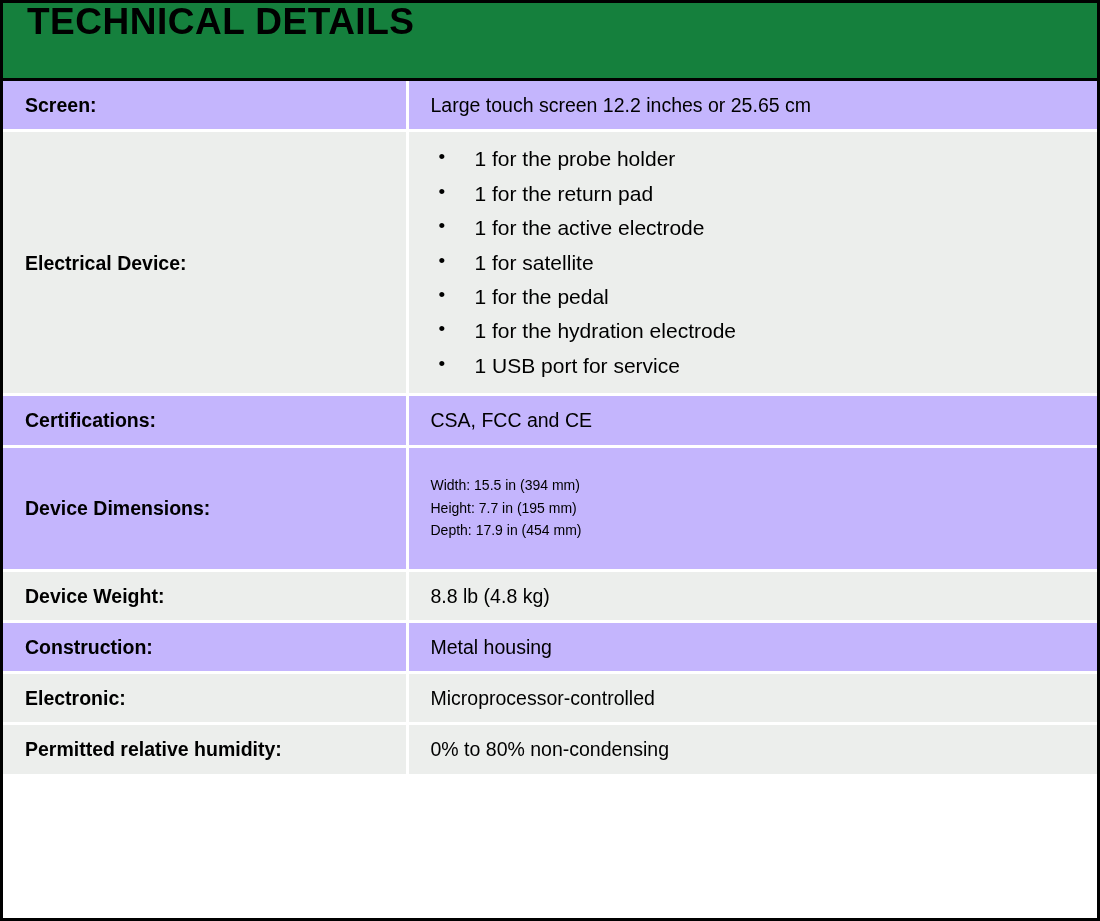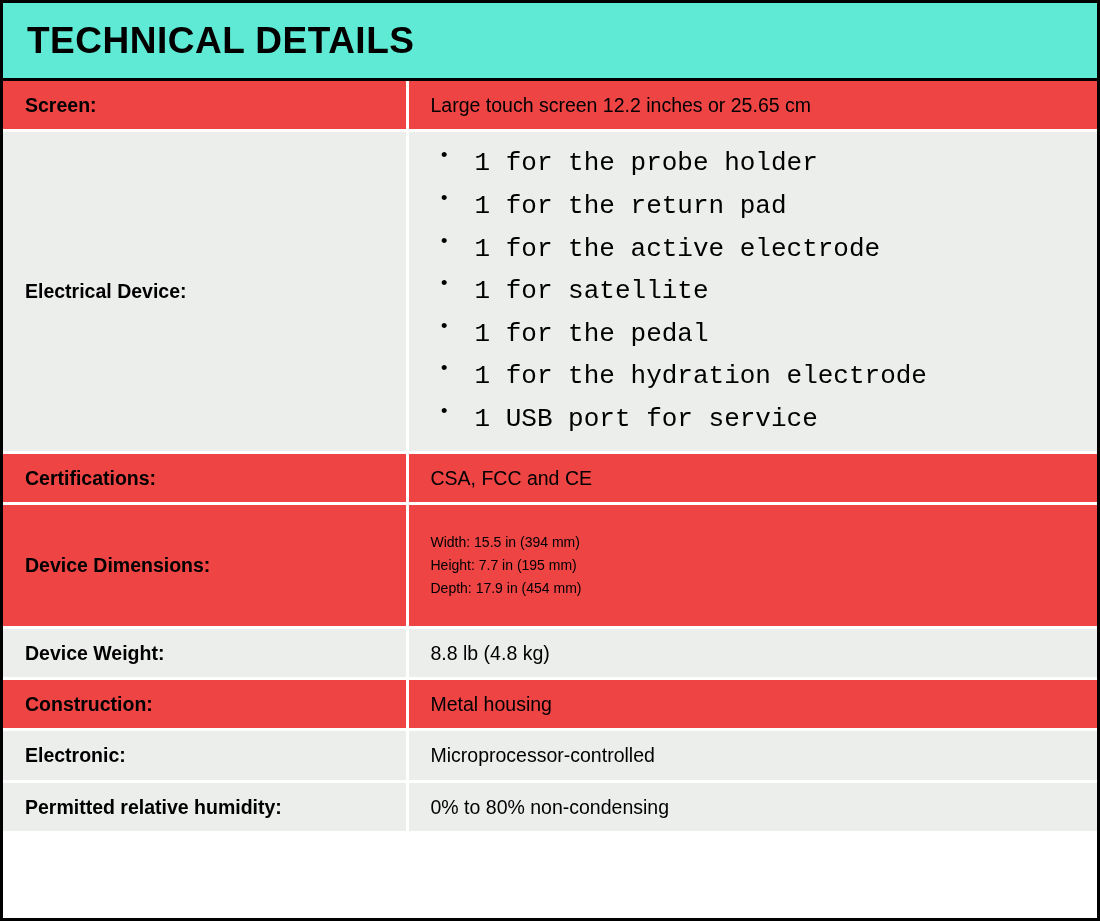--- a/index.html
+++ b/index.html
@@ -20,23 +20,22 @@
     height: 921px;
     border: 3px solid #000000;
     background: #ffffff;
     display: flex;
     flex-direction: column;
   }
   .title-bar {
     height: 78px;
     flex: 0 0 78px;
     display: flex;
-    align-items: center;
     padding: 0 0 0 24px;
-    background: #5eead4;
+    background: #15803d;
     border-bottom: 3px solid #000000;
   }
   .title-bar h1 {
     margin: 0;
     font-size: 37px;
     font-weight: bold;
     letter-spacing: 0.5px;
     line-height: 1;
     font-family: "Liberation Sans", sans-serif;
   }
@@ -50,34 +49,33 @@
     padding: 10px 22px;
     font-size: 19.5px;
     line-height: 1.45;
     border-bottom: 3px solid #ffffff;
   }
   td.label {
     width: 404px;
     font-weight: bold;
     border-right: 3px solid #ffffff;
   }
-  tr.band-a td { background: #ef4444; }
+  tr.band-a td { background: #c4b5fd; }
   tr.band-b td { background: #eceeec; }
   tr:last-child td { border-bottom: none; }
   ul.bullets {
     margin: 0;
     padding: 0;
     list-style: none;
   }
   ul.bullets li {
     position: relative;
     padding-left: 44px;
     line-height: 1.64;
-    font-size: 26px;
-    font-family: Liberation Mono, monospace;
+    font-size: 21px;
   }
   ul.bullets li::before {
     content: "\2022";
     position: absolute;
     left: 8px;
     top: -1px;
     font-size: 19px;
   }
   .multi-line div {
     line-height: 1.62;

